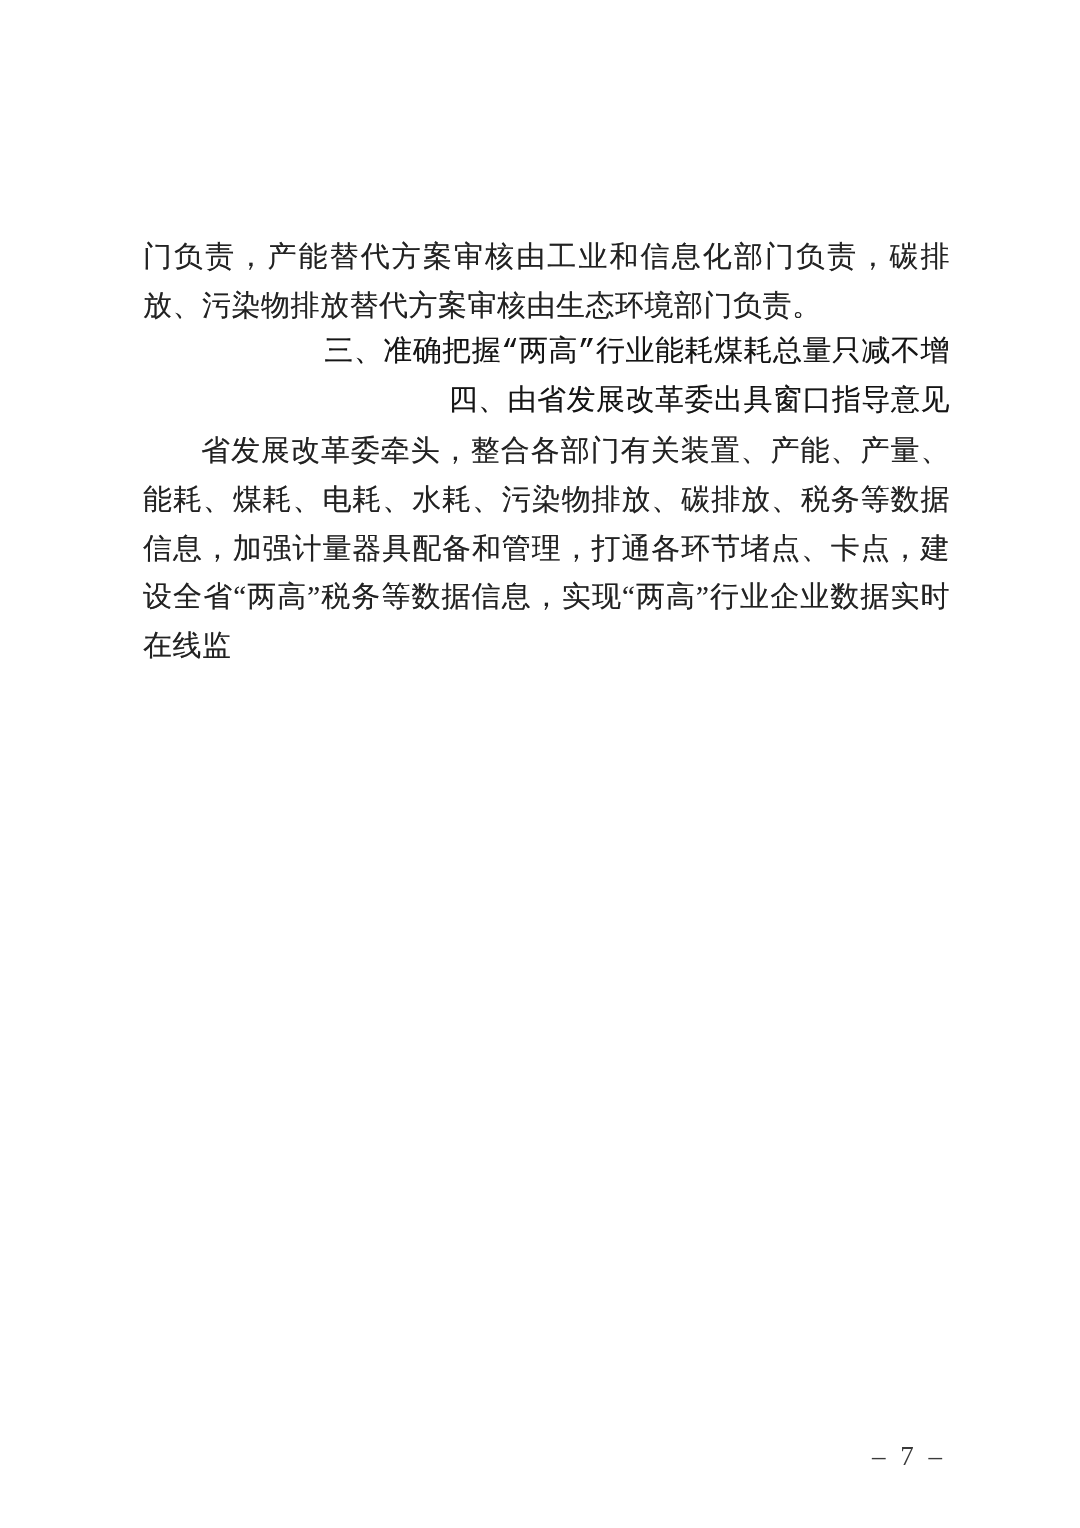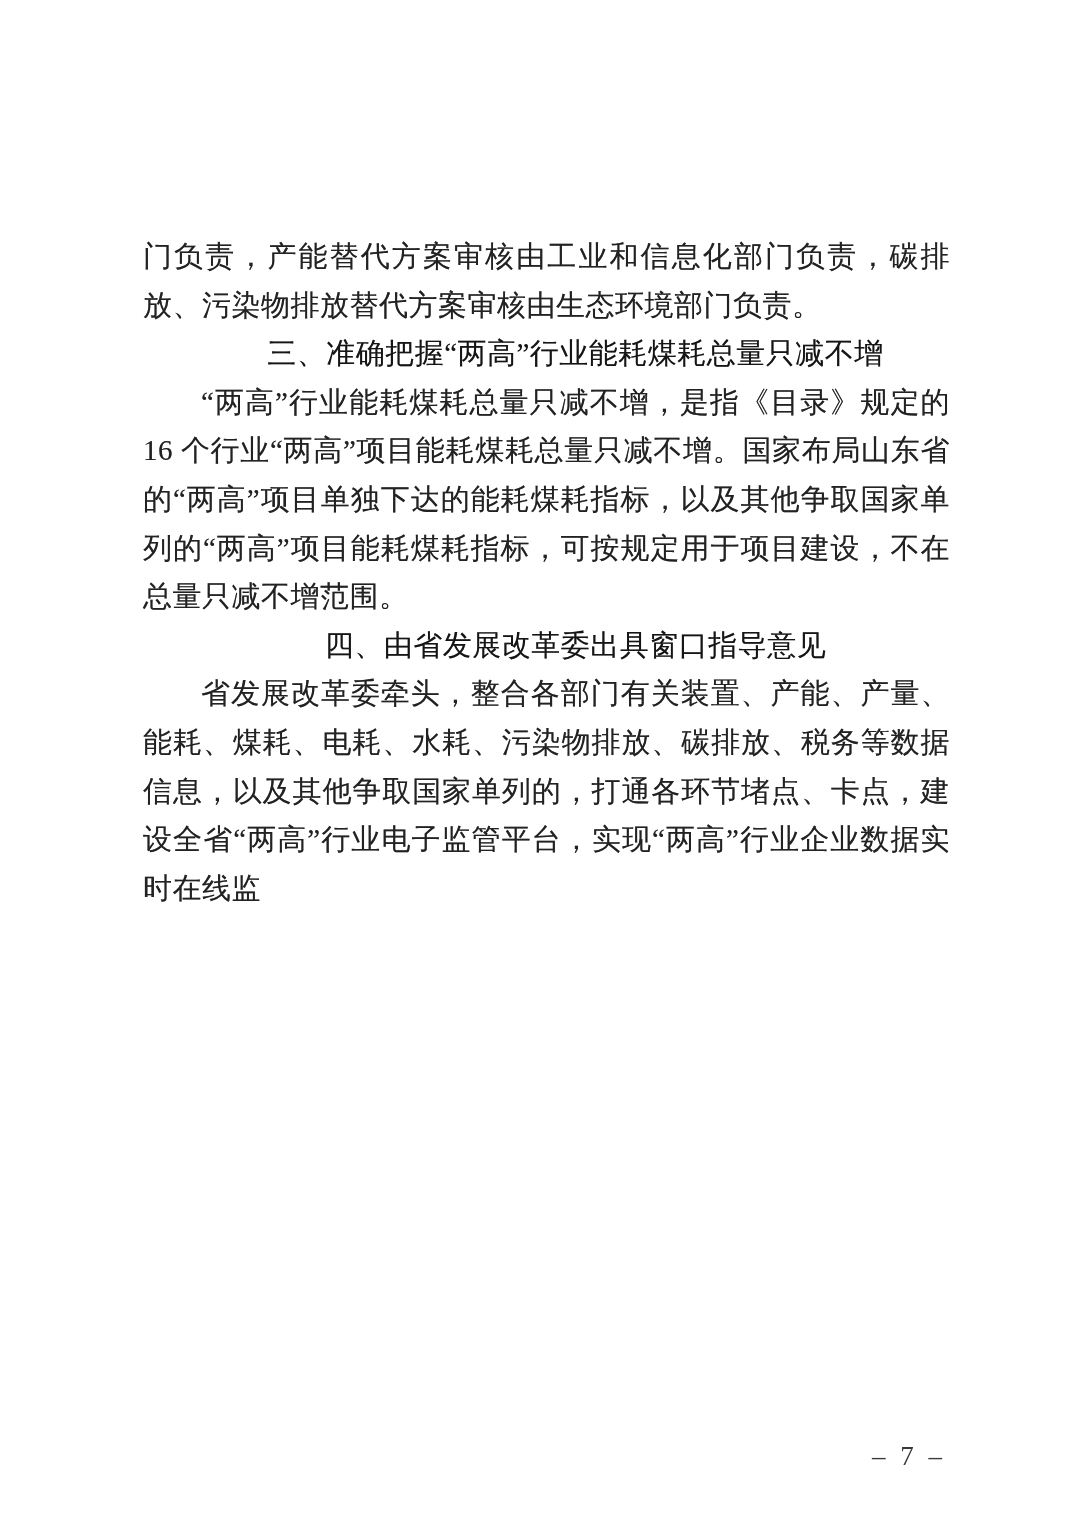--- a/index.html
+++ b/index.html
@@ -31,25 +31,25 @@
     padding: 0;
     font-size: 29px;
     line-height: 48.6px;
     font-weight: normal;
     letter-spacing: 0.5px;
   }
   .para-indent {
     text-indent: 2em;
   }
   .heading {
-    font-family: Liberation Serif, serif;
+    font-family: Liberation Mono, monospace;
     font-weight: 700;
     color: #151515;
     text-indent: 2em;
-    text-align: center;
+    text-align: right;
     font-size: 29.5px;
   }
   .page-number {
     position: absolute;
     top: 1404px;
     left: 872px;
     width: 180px;
     font-size: 27px;
     line-height: 32px;
     color: #3a3a3a;
@@ -57,18 +57,17 @@
     font-family: "Liberation Serif", "DejaVu Serif", serif;
   }
 </style>
 </head>
 <body>
 
 <div class="page">
   <div class="content">
     <p class="para-continuation">门负责，产能替代方案审核由工业和信息化部门负责，碳排放、污染物排放替代方案审核由生态环境部门负责。</p>
     <h2 class="heading">三、准确把握“两高”行业能耗煤耗总量只减不增</h2>
-    <p class="para-indent">“两高”行业能耗煤耗总量只减不增，是指《目录》规定的 16 个行业“两高”项目能耗煤耗总量只减不增。国家布局山东省的“两高”项目单独下达的能耗煤耗指标，以及其他争取国家单列的“两高”项目能耗煤耗指标，可按规定用于项目建设，不在总量只减不增范围。</p>
     <h2 class="heading">四、由省发展改革委出具窗口指导意见</h2>
-    <p class="para-indent">省发展改革委牵头，整合各部门有关装置、产能、产量、能耗、煤耗、电耗、水耗、污染物排放、碳排放、税务等数据信息，以及其他争取国家单列的，打通各环节堵点、卡点，建设全省“两高”行业电子监管平台，实现“两高”行业企业数据实时在线监</p>
+    <p class="para-indent">省发展改革委牵头，整合各部门有关装置、产能、产量、能耗、煤耗、电耗、水耗、污染物排放、碳排放、税务等数据信息，加强计量器具配备和管理，打通各环节堵点、卡点，建设全省“两高”税务等数据信息，实现“两高”行业企业数据实时在线监</p>
   </div>
   <div class="page-number">– 7 –</div>
 </div>
 
 </body></html>

